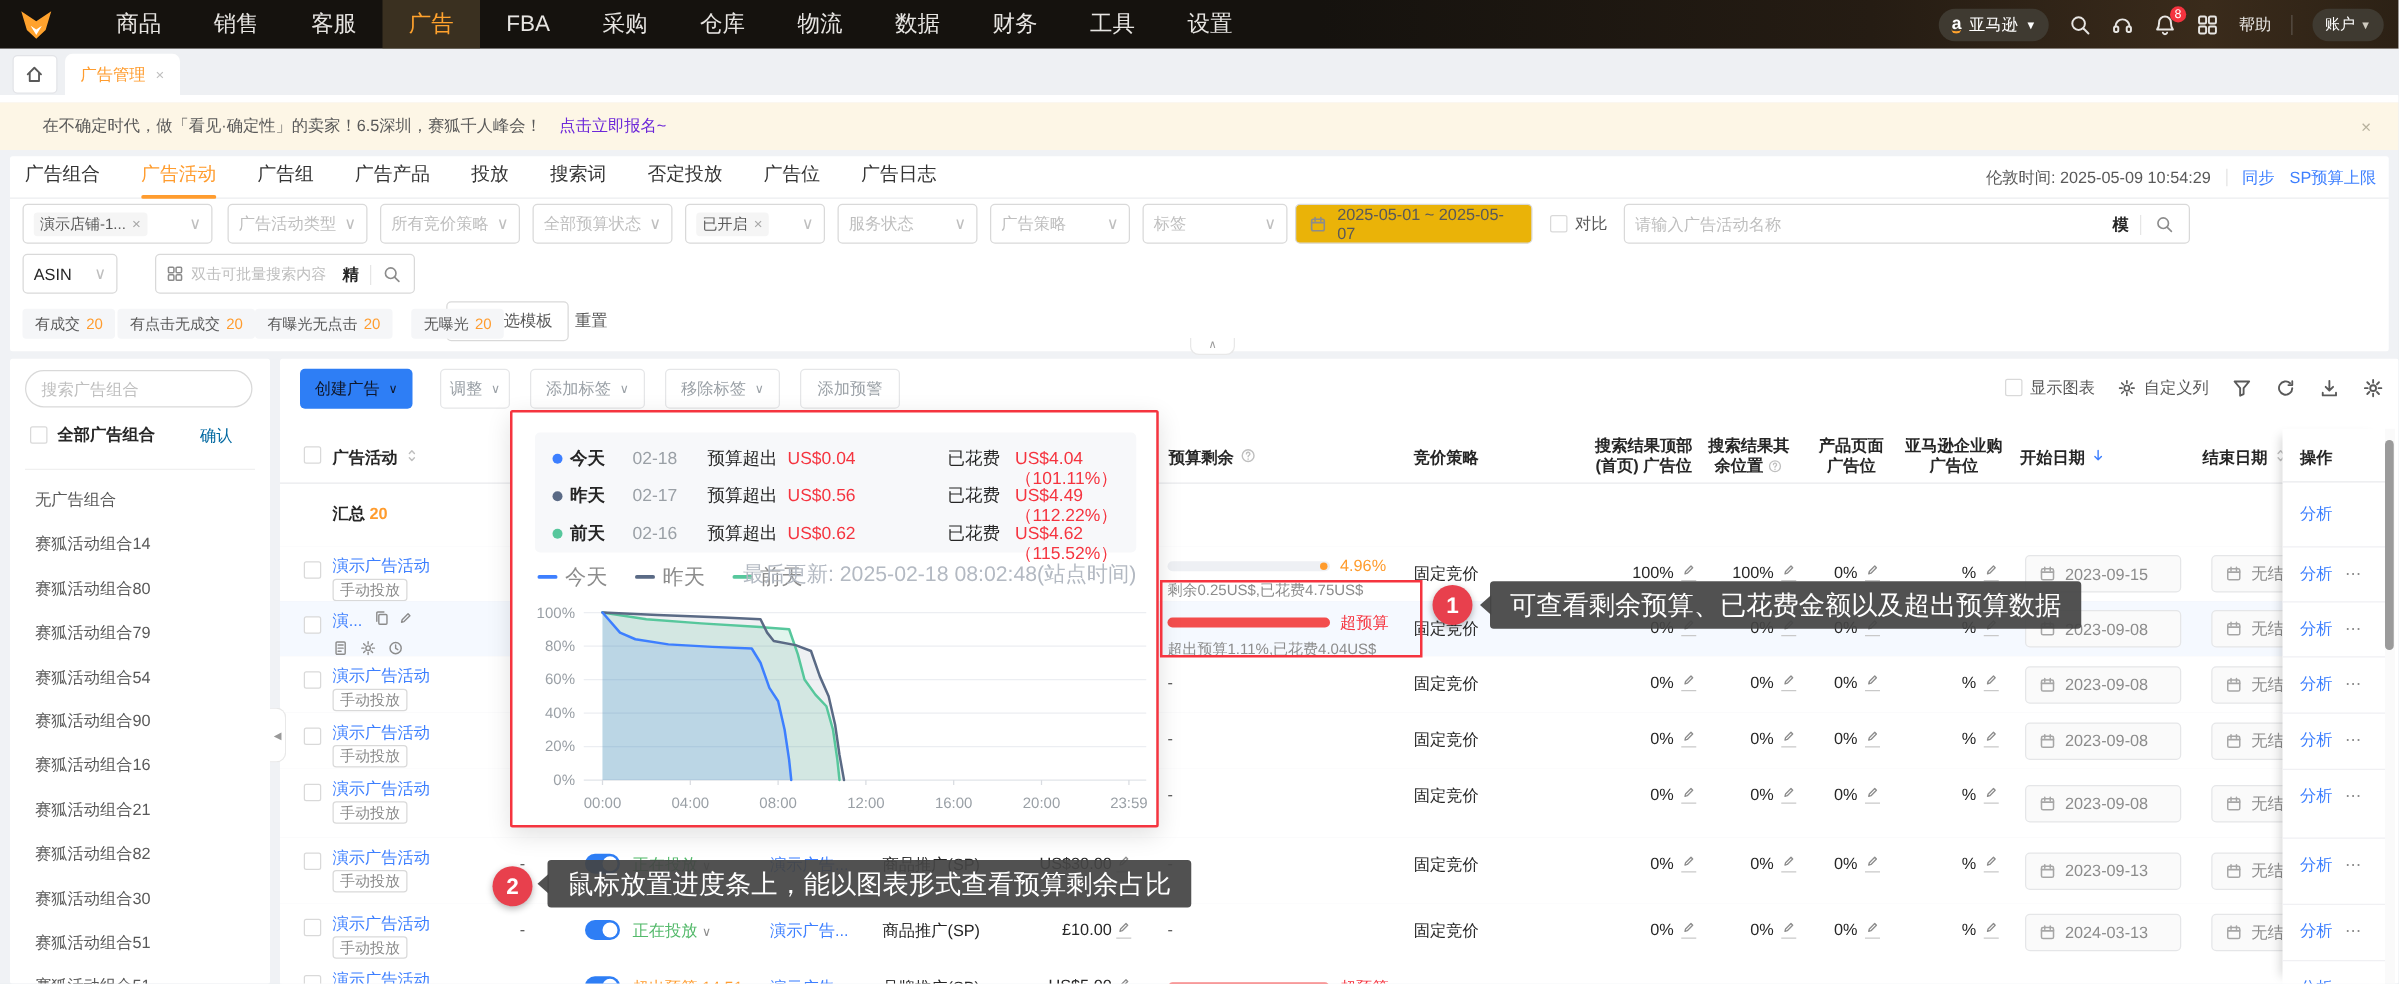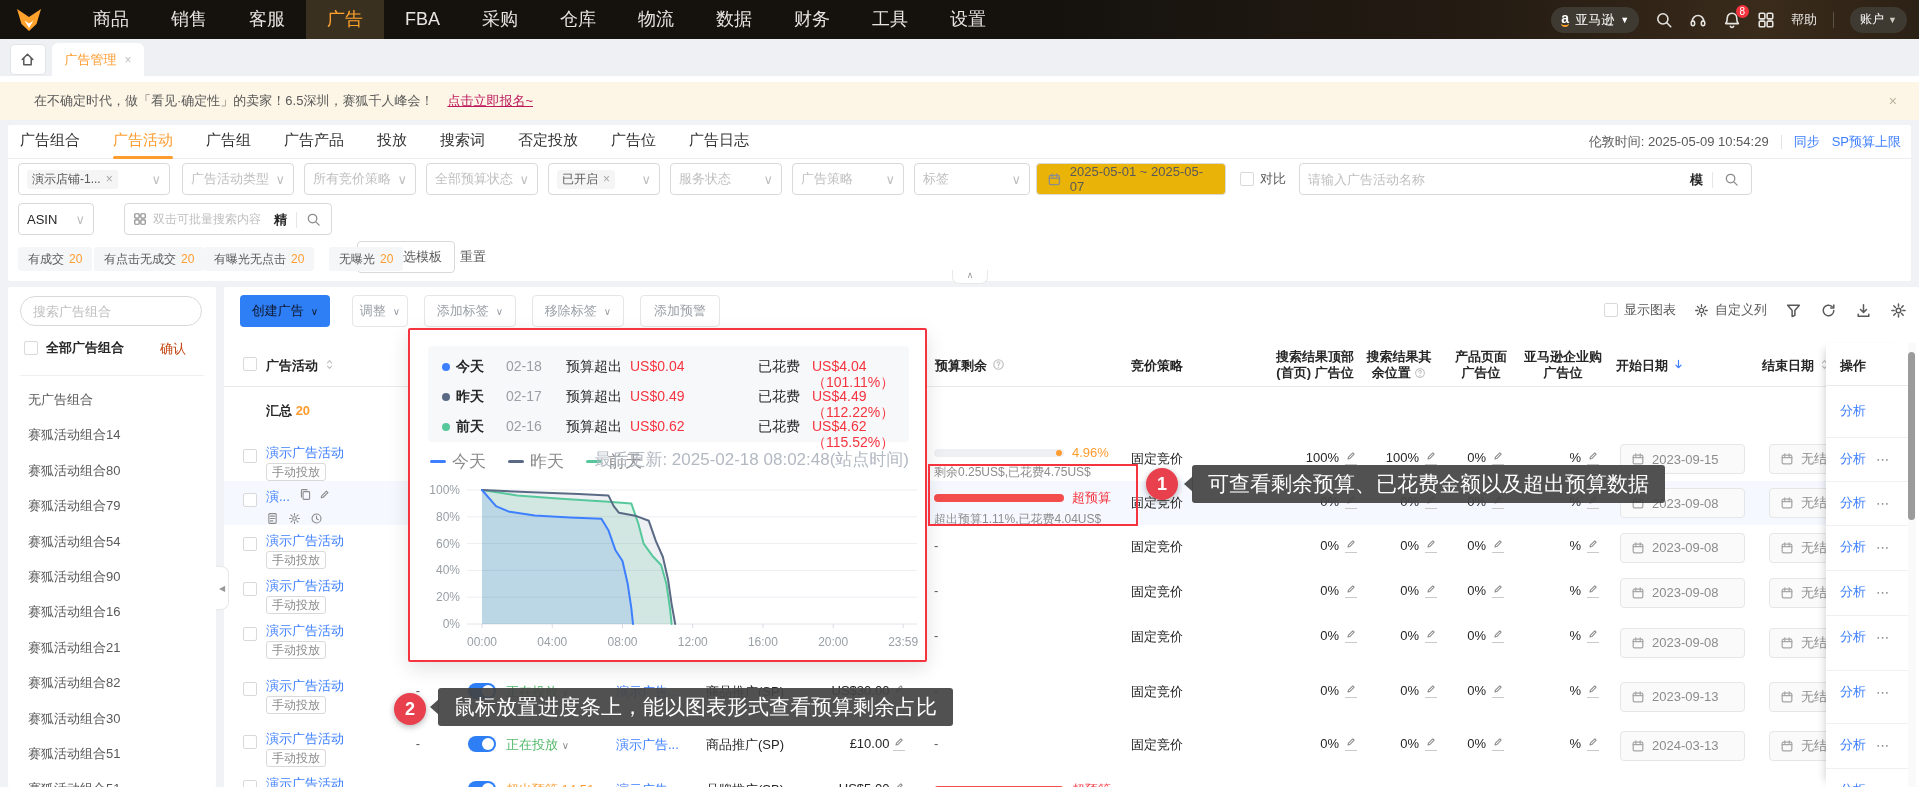--- a/index.html
+++ b/index.html
@@ -18,21 +18,21 @@
   .tn-div{width:1px;height:16px;background:#5a5248;}
   
   .tabstrip{position:absolute;left:0;top:39px;width:1919px;height:37px;background:#eef0f3;border-bottom:1px solid #e4e6ea;}
   .homebox{position:absolute;left:10px;top:5px;width:34px;height:29px;background:#fff;border:1px solid #e2e3e7;border-radius:4px;display:flex;align-items:center;justify-content:center;color:#595959;}
   .tab-act{position:absolute;left:52px;top:4px;width:92px;height:33px;background:#fff;border-radius:6px 6px 0 0;display:flex;align-items:center;justify-content:center;gap:8px;color:#ff9c2e;font-size:13px;}
   .tab-x{color:#bfbfbf;font-size:12px;}
   .strip-below{position:absolute;left:0;top:76px;width:1919px;height:6px;background:#fff;}
   
   .notice{position:absolute;left:0;top:82px;width:1919px;height:38px;background:#fdf6e6;display:flex;align-items:center;color:#595959;font-size:13px;}
   .notice .txt{margin-left:34px;}
-  .notice .lnk{color:#be185d;margin-left:14px;cursor:pointer;text-decoration:underline;}
+  .notice .lnk{color:#6d28d9;margin-left:14px;cursor:pointer;}
   .notice .x{position:absolute;right:22px;color:#b8b29e;font-size:14px;cursor:pointer;}
   
   .panel1{position:absolute;left:8px;top:125px;width:1903px;height:156px;background:#fff;border-radius:2px;}
   .subnav{position:absolute;left:0;top:0;width:100%;height:34px;border-bottom:1px solid #ebedf0;display:flex;align-items:center;gap:33px;padding-left:12px;box-sizing:border-box;}
   .sn-item{font-size:15px;color:#333;cursor:pointer;height:34px;line-height:30px;position:relative;white-space:nowrap;}
   .sn-item.active{color:#ff9c2e;}
   .sn-item.active:after{content:"";position:absolute;left:0;right:0;bottom:0;height:3px;background:#ff9c2e;border-radius:2px;}
   .sn-right{position:absolute;right:10px;top:0;height:34px;display:flex;align-items:center;gap:12px;}
   .sn-clock{color:#595959;font-size:13px;}
   .sn-link{color:#3d7fff;font-size:13px;cursor:pointer;}
@@ -53,21 +53,21 @@
   .pill{position:absolute;top:122px;height:24px;background:#f5f6f8;border-radius:3px;display:flex;align-items:center;gap:5px;padding:0 10px;color:#595959;font-size:12px;cursor:pointer;}
   .pill b{color:#ff9c2e;font-weight:normal;}
   .collapse-top{position:absolute;left:952px;top:270px;width:34px;height:13px;background:#fff;border:1px solid #e8e8e8;border-top:0;border-radius:0 0 7px 7px;text-align:center;line-height:10px;font-size:9px;color:#999;z-index:5;cursor:pointer;}
   
   .sidebar{position:absolute;left:8px;top:287px;width:208px;height:500px;background:#fff;border-radius:2px;}
   .sb-search{position:absolute;left:12px;top:9px;width:182px;height:30px;border:1px solid #d9d9d9;border-radius:15px;box-sizing:border-box;}
   .sb-search input{border:0;outline:0;background:transparent;width:140px;height:100%;padding:0 12px;font-size:13px;color:#595959;font-family:inherit;}
   .sb-search input::placeholder{color:#bfbfbf;}
   .sb-search .mag{position:absolute;right:10px;top:7px;color:#8c8c8c;}
   .sb-all{position:absolute;left:16px;top:52px;display:flex;align-items:center;gap:8px;font-weight:bold;color:#262626;}
-  .sb-confirm{position:absolute;right:30px;top:53px;color:#c2410c;cursor:pointer;}
+  .sb-confirm{position:absolute;right:30px;top:53px;color:#0369a1;cursor:pointer;}
   .sb-div{position:absolute;left:12px;top:88px;width:184px;height:1px;background:#f0f0f0;}
   .sb-item{position:absolute;left:20px;color:#595959;font-size:13px;cursor:pointer;white-space:nowrap;}
   .collapse-left{position:absolute;left:216px;top:566px;width:12px;height:42px;background:#fff;border:1px solid #e8e8e8;border-left:0;border-radius:0 8px 8px 0;display:flex;align-items:center;justify-content:center;font-size:8px;color:#999;z-index:5;cursor:pointer;}
   
   .main{position:absolute;left:224px;top:287px;width:1695px;height:500px;background:#fff;border-radius:2px;}
   .tbtn{position:absolute;top:8px;height:32px;border-radius:4px;box-sizing:border-box;display:flex;align-items:center;justify-content:center;gap:7px;font-size:13px;cursor:pointer;}
   .tbtn.primary{background:#2e7ef5;color:#0f172a;border:0;}
   .tbtn.ghost{background:#fff;border:1px solid #e5e6e8;color:#9aa0a6;}
   .t-right{position:absolute;right:12px;top:14px;display:flex;align-items:center;gap:18px;color:#595959;}
   .t-right .lbl{display:flex;align-items:center;gap:6px;font-size:13px;cursor:pointer;}
@@ -843,21 +843,21 @@
           <span class="ol">预算超出</span>
           <span class="ov">US$0.04</span>
           <span class="sl">已花费</span>
           <span class="sv">US$4.04（101.11%）</span>
         </div>
         <div class="prow" style="top: 42px;">
           <span class="d" style="background:#5a6a85"></span>
           <span class="day">昨天</span>
           <span class="date">02-17</span>
           <span class="ol">预算超出</span>
-          <span class="ov">US$0.49</span>
+          <span class="ov">US$0.56</span>
           <span class="sl">已花费</span>
           <span class="sv">US$4.49（112.22%）</span>
         </div>
         <div class="prow" style="top: 72px;">
           <span class="d" style="background:#57c79c"></span>
           <span class="day">前天</span>
           <span class="date">02-16</span>
           <span class="ol">预算超出</span>
           <span class="ov">US$0.62</span>
           <span class="sl">已花费</span>

